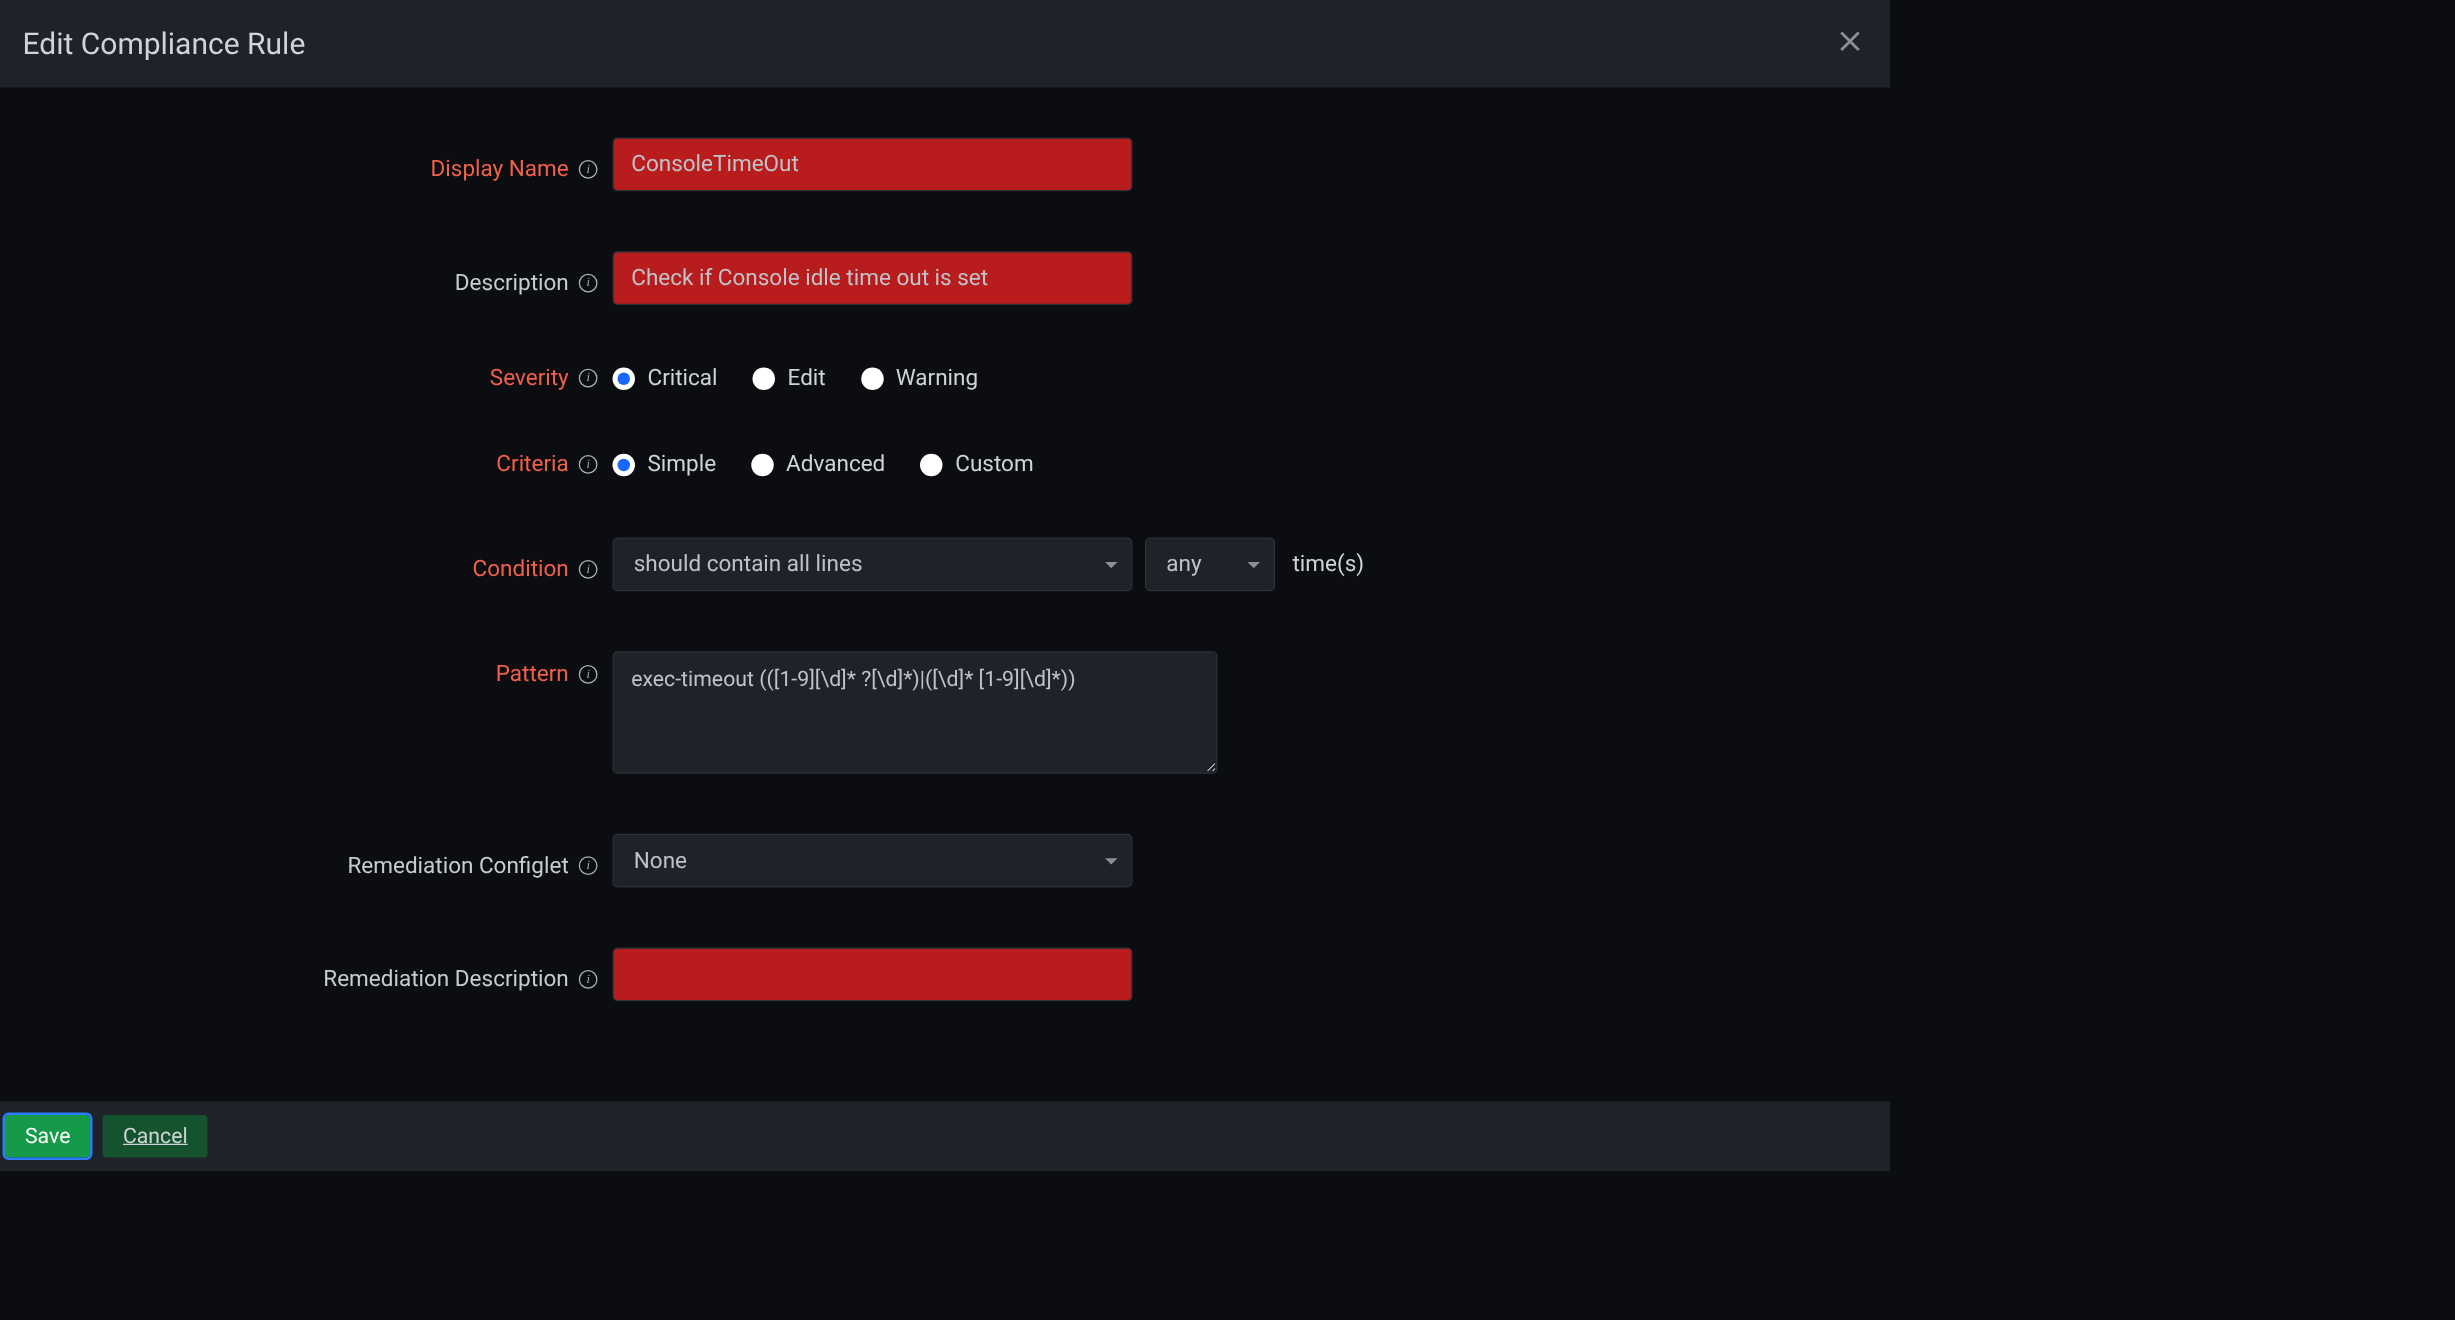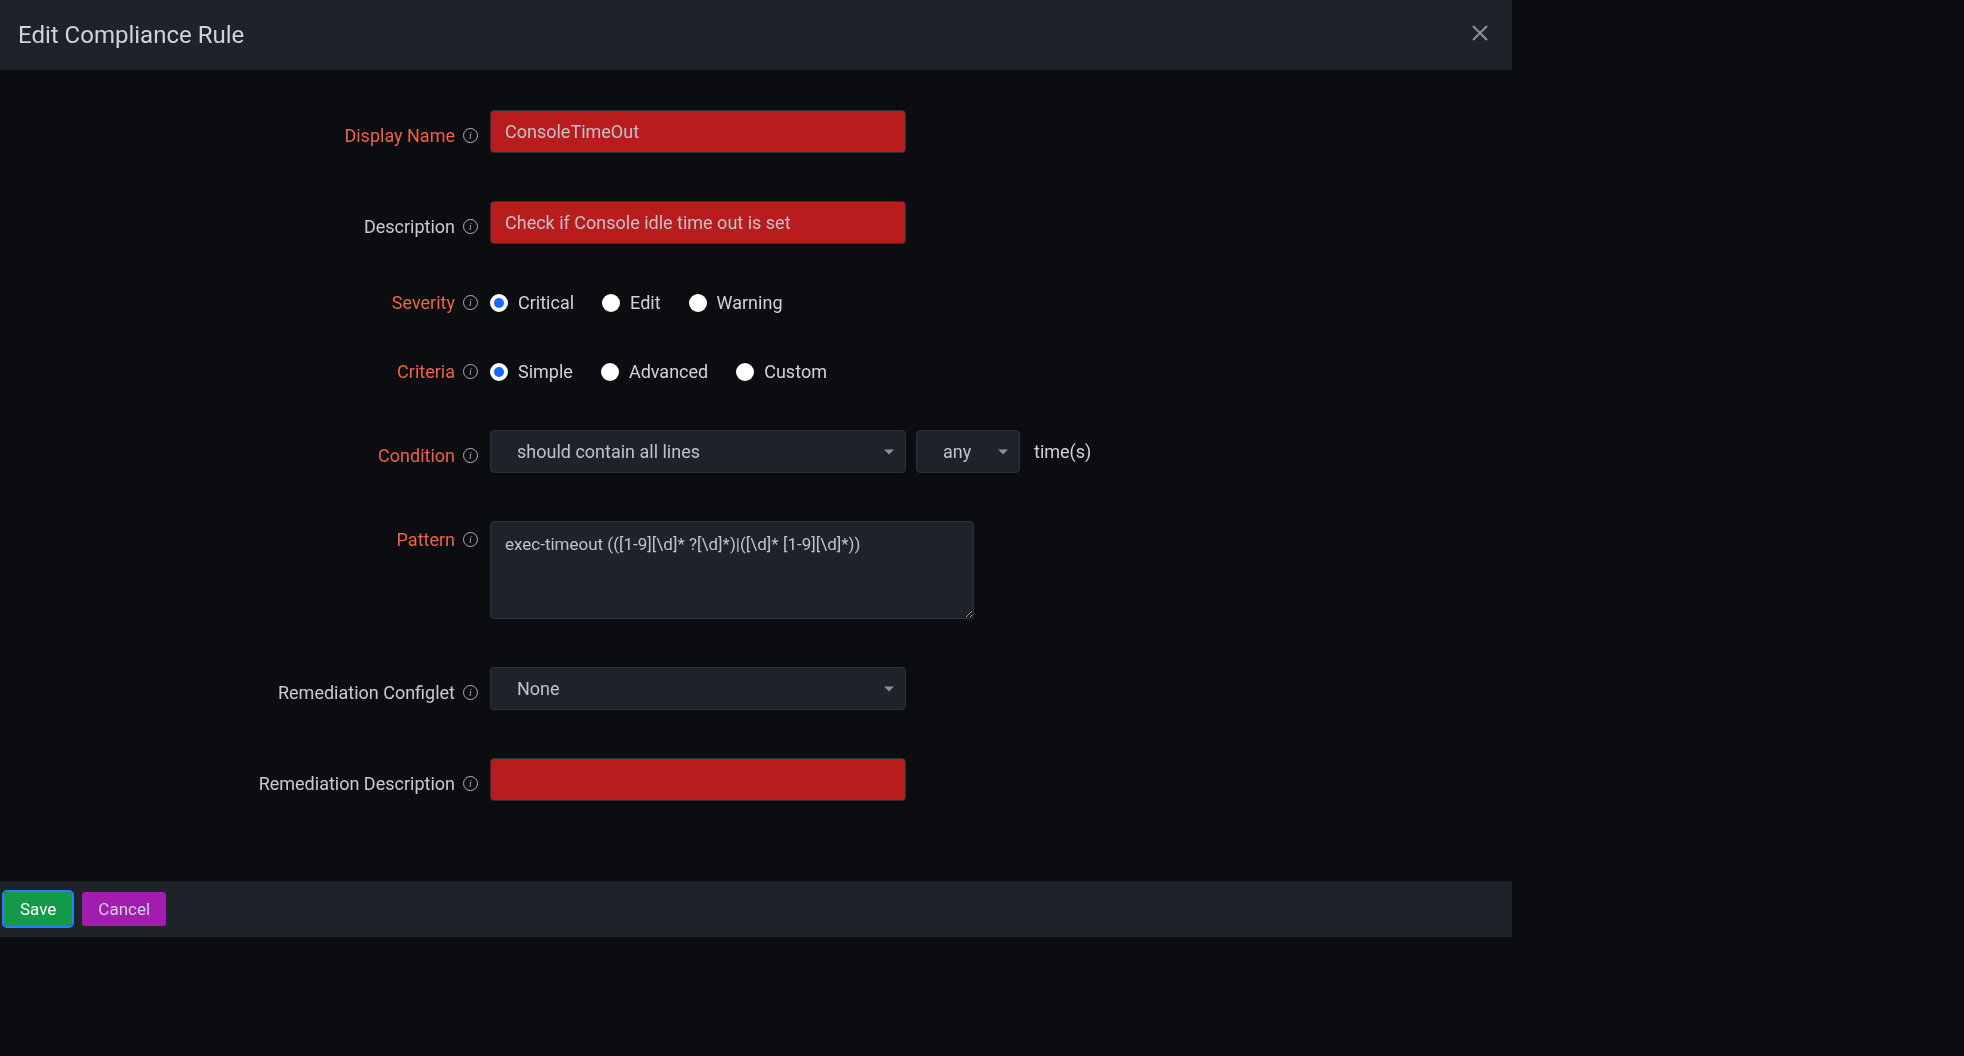--- a/index.html
+++ b/index.html
@@ -131,21 +131,21 @@
       line-height: 1.5;
     }
     .select-wrap {
       position: relative;
       display: inline-block;
     }
     .select-input {
       background: #1e2229;
       border: 1px solid #2c313a;
       border-radius: 4px;
-      padding: 10px 36px 10px 26px;
+      padding: 10px 36px 10px 16px;
       color: #bfc3c9;
       font-size: 18px;
       outline: none;
       appearance: none;
       cursor: pointer;
       font-family: inherit;
     }
     .select-input.w-large { width: 416px; }
     .select-input.w-small { width: 104px; }
     .select-caret {
@@ -208,22 +208,23 @@
       cursor: pointer;
       font-family: inherit;
     }
     .btn-primary {
       background: #159a4a;
       color: #ffffff;
       outline: 2px solid #2a7dff;
       outline-offset: 0;
     }
     .btn-secondary {
-      background: #a21caf;
+      background: #14532d;
       color: #d0d3d8;
+      text-decoration: underline;
     }
     
     .dialog-wrapper {
       position: relative;
     }
     .dialog-footer-rel {
       background: #1e2229;
       padding: 12px 4px;
       display: flex;
       gap: 10px;

